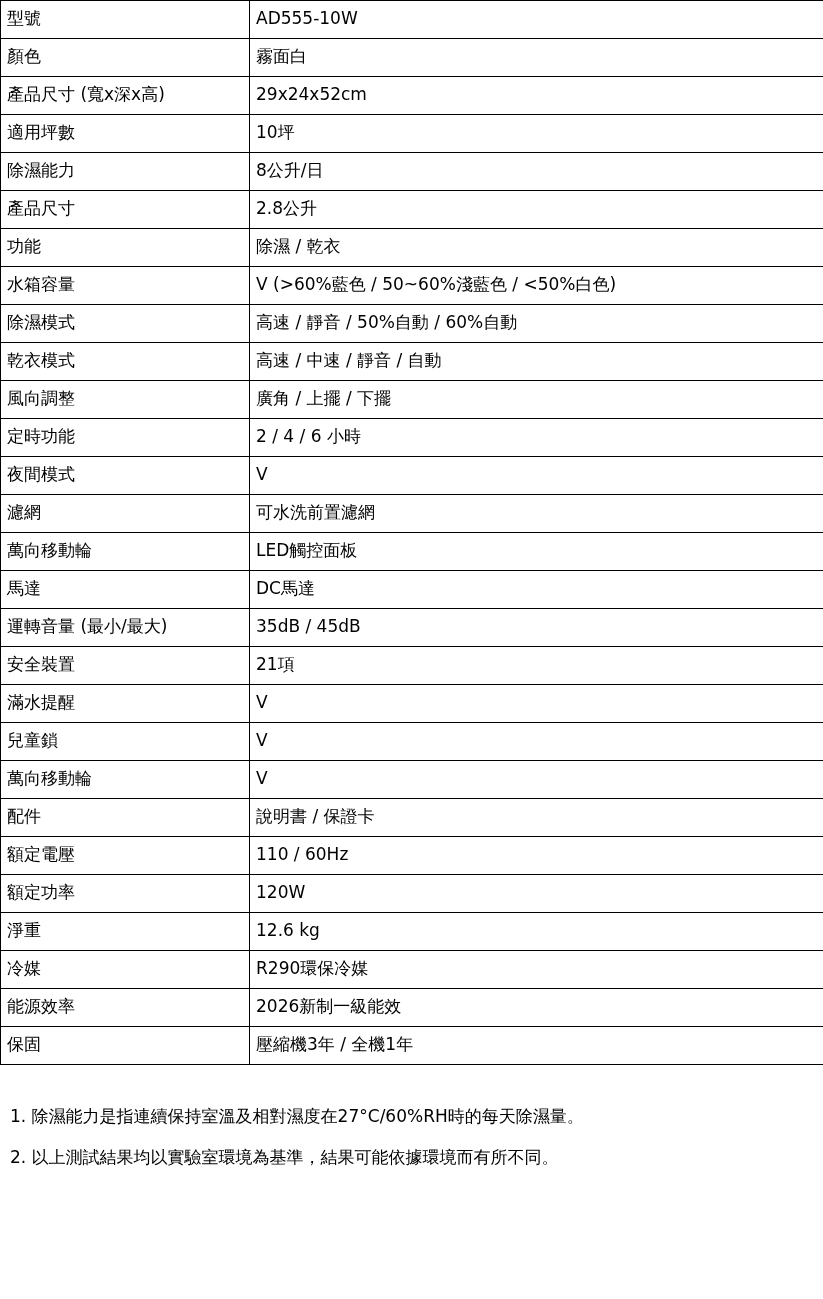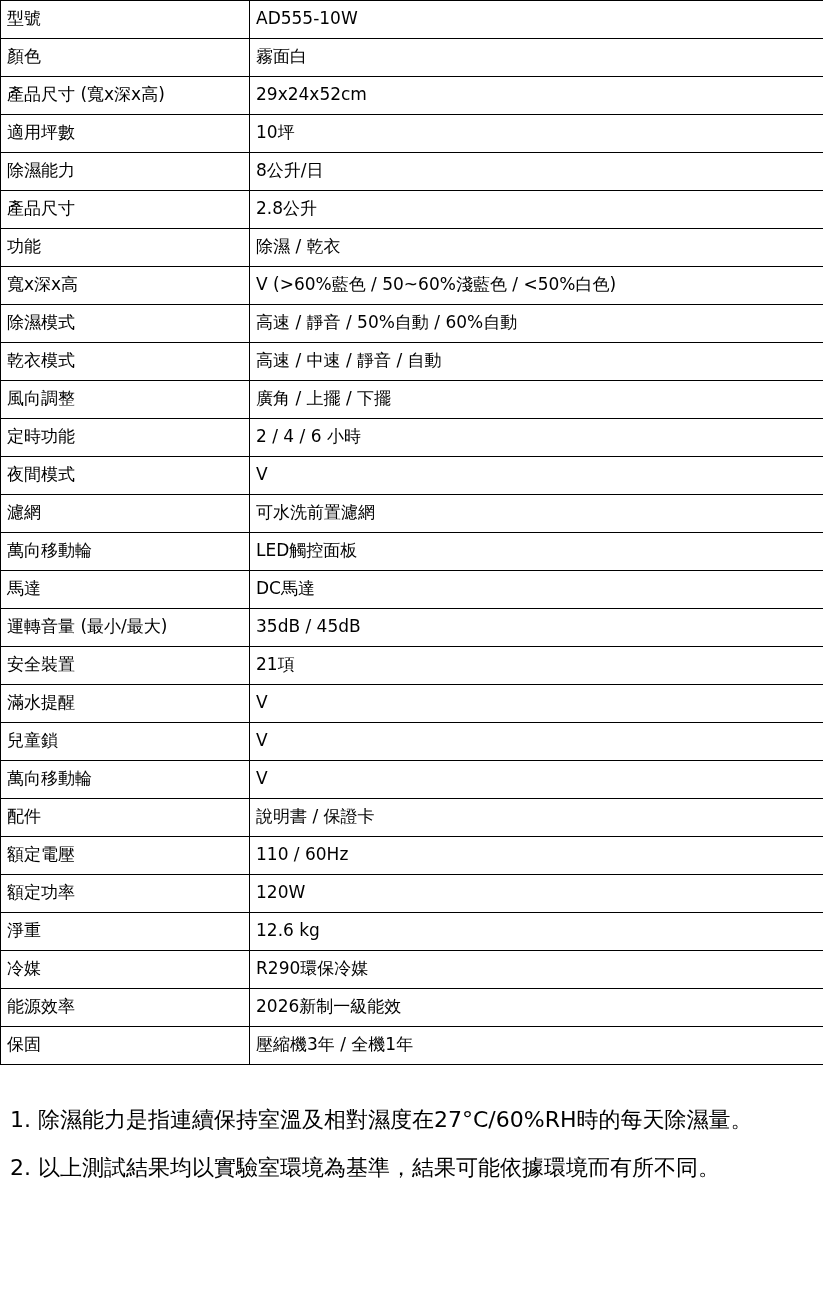--- a/index.html
+++ b/index.html
@@ -42,21 +42,21 @@
   }
   table.spec td.value {
     width: 585px;
   }
   .notes {
     margin-top: 40px;
     padding: 0 14px 0 10px;
     box-sizing: border-box;
   }
   .note {
-    font-size: 22px;
+    font-size: 17px;
     line-height: 1.35;
     margin-bottom: 18px;
     white-space: nowrap;
   }
 </style>
 </head>
 <body>
 
 <div class="sheet">
 
@@ -84,21 +84,21 @@
       </tr>
       <tr>
         <td class="label">產品尺寸</td>
         <td class="value">2.8公升</td>
       </tr>
       <tr>
         <td class="label">功能</td>
         <td class="value">除濕 / 乾衣</td>
       </tr>
       <tr>
-        <td class="label">寬x深x高</td>
+        <td class="label">水箱容量</td>
         <td class="value">V (&gt;60%藍色 / 50~60%淺藍色 / &lt;50%白色)</td>
       </tr>
       <tr>
         <td class="label">除濕模式</td>
         <td class="value">高速 / 靜音 / 50%自動 / 60%自動</td>
       </tr>
       <tr>
         <td class="label">乾衣模式</td>
         <td class="value">高速 / 中速 / 靜音 / 自動</td>
       </tr>

